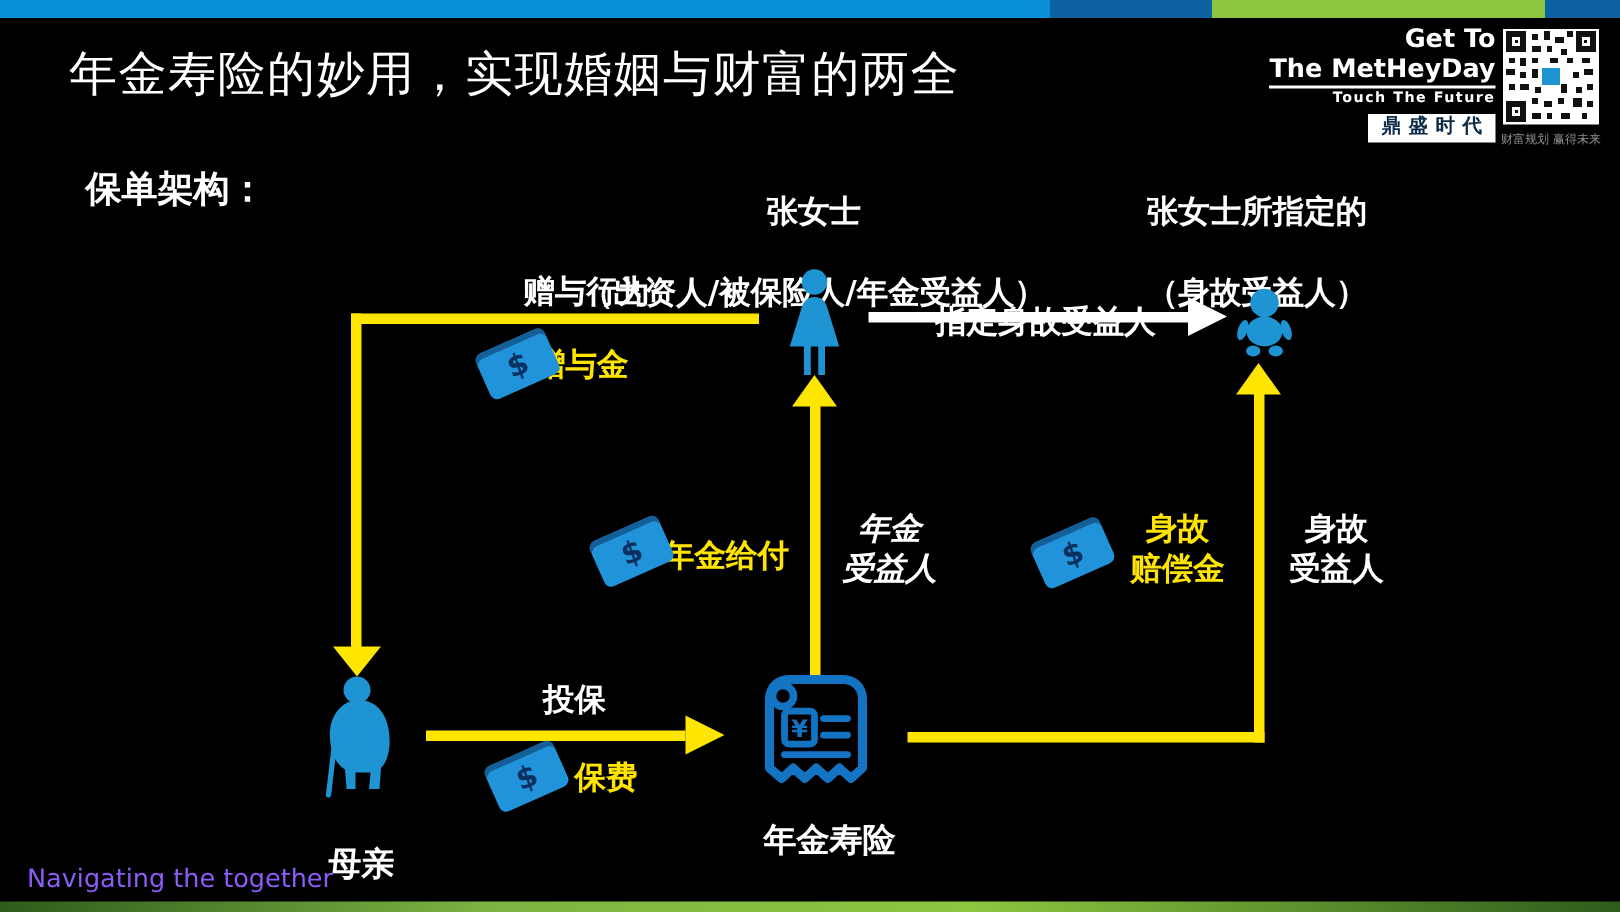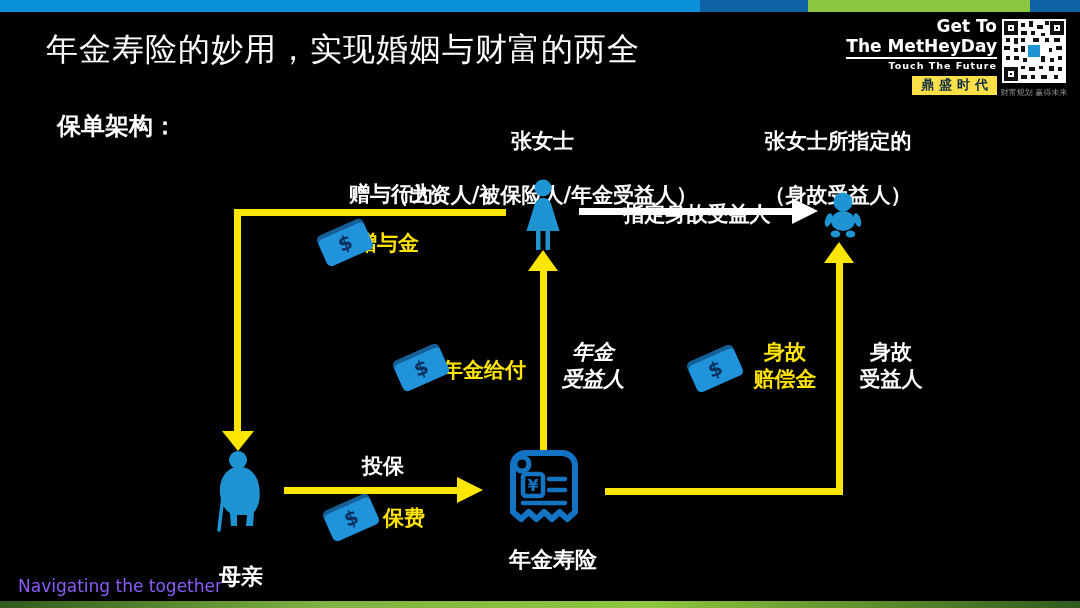--- a/index.html
+++ b/index.html
@@ -19,21 +19,21 @@
 
   
   .title { position:absolute; left:46px; top:28px; font-size:32px; font-weight:normal; color:#fff; letter-spacing:1px; white-space:nowrap; }
   .section-label { position:absolute; left:57px; top:110px; font-size:24px; font-weight:bold; color:#fff; }
 
   
   .brand { position:absolute; top:17px; right:83px; text-align:right; color:#fff; line-height:1.15; }
   .brand .l1 { font-size:17px; font-weight:bold; }
   .brand .l2 { font-size:17px; font-weight:bold; display:inline-block; border-bottom:2px solid #fff; padding-bottom:1px;text-align:center; }
   .brand .l3 { font-size:9.5px; font-weight:bold; letter-spacing:1px; margin-top:2px;text-align:right; }
-  .brand .badge { display:inline-block; background:#fde047; color:#0a2a46; font-size:13px; font-weight:bold; letter-spacing:5px; padding:2px 4px 2px 9px; margin-top:4px; }
+  .brand .badge { display:inline-block; background:#ffffff; color:#0a2a46; font-size:13px; font-weight:bold; letter-spacing:5px; padding:2px 4px 2px 9px; margin-top:4px; }
   .qr { position:absolute; left:1002px; top:19px; width:64px; height:64px; }
   .qr-caption { position:absolute; left:994px; top:87px; width:80px; font-size:8px; color:#8f8f8f; text-align:center; white-space:nowrap; }
 
   
   .lbl { position:absolute; color:#fff; font-weight:bold; text-align:center; white-space:pre-line; }
   .yellow { color:#ffe400; }
   .lbl-woman  { left:375px; top:101px; width:335px; font-size:21px; line-height:27px; }
   .lbl-heir   { left:742px; top:101px; width:192px; font-size:21px; line-height:27px; }
   .lbl-mother { left:166px; top:536px; width:150px; font-size:22px; line-height:27px; }
   .lbl-policy { left:478px; top:545px; width:150px; font-size:22px; }

